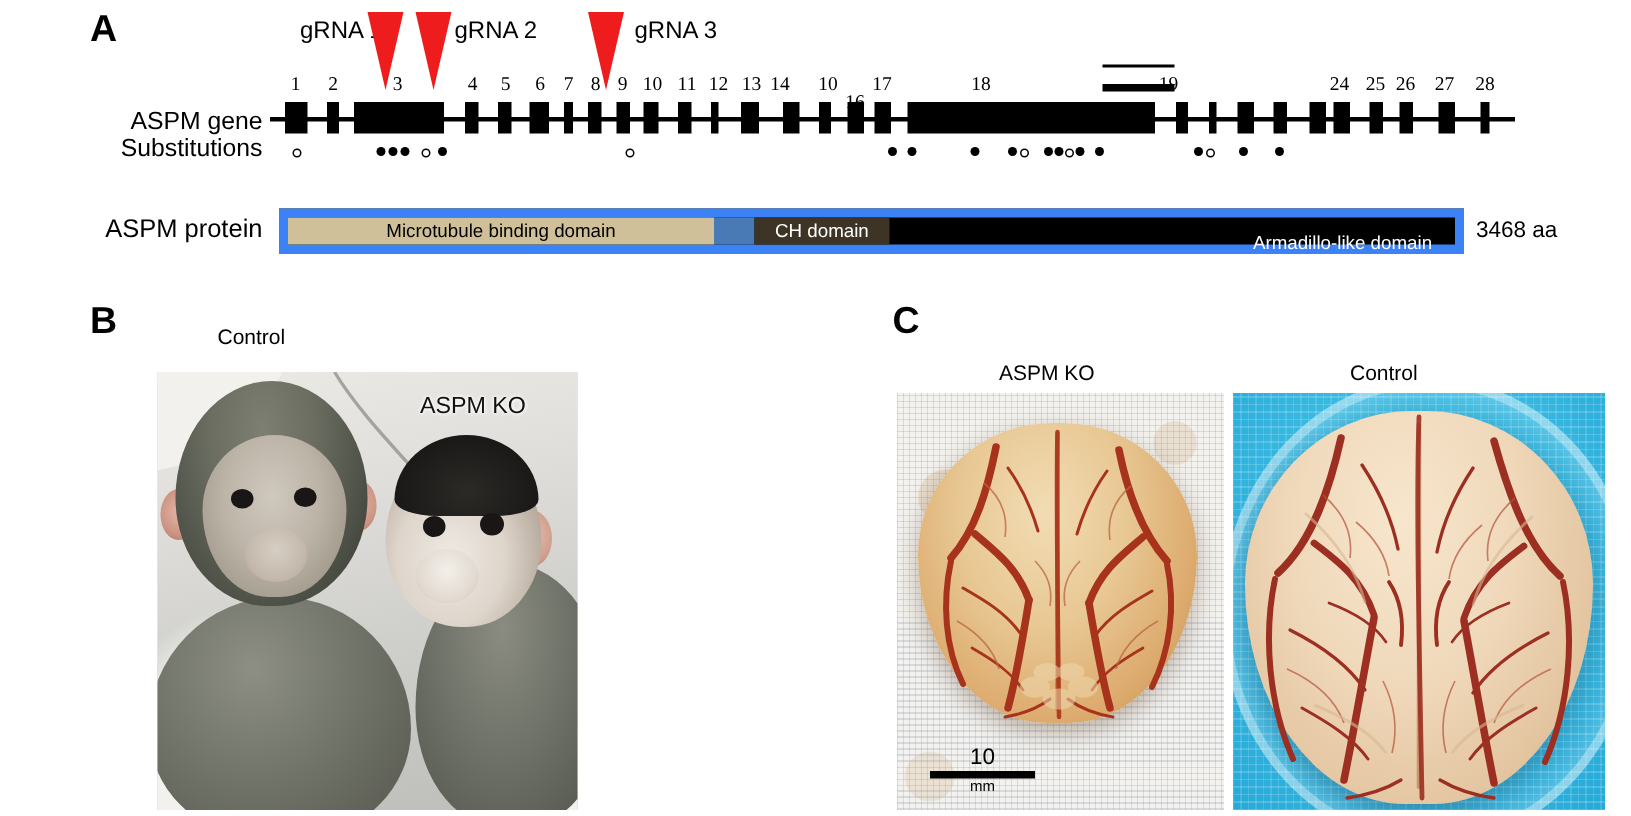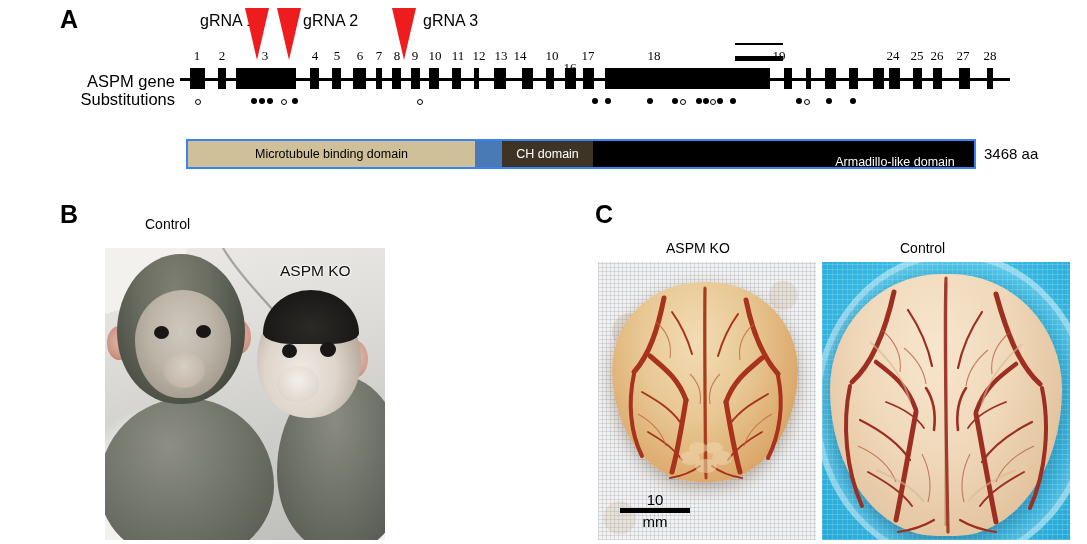--- a/index.html
+++ b/index.html
@@ -24,21 +24,21 @@
   .grna-arrow{position:absolute;width:0;height:0;}
 
   .sub-dot{position:absolute;width:6px;height:6px;border-radius:50%;}
   .sub-dot.filled{background:#000;}
   .sub-dot.open{background:#fff;border:1.3px solid #000;width:4px;height:4px;}
 
   .marker-line{position:absolute;background:#000;}
 
   
   .prot-bar{position:absolute;left:186px;top:139px;width:790px;height:30px;
-            border:2px solid #3b82f6;box-sizing:border-box;background:#000;
+            border:6px solid #3b82f6;box-sizing:border-box;background:#000;
             display:flex;align-items:stretch;}
   .prot-seg{display:flex;align-items:center;justify-content:center;
             font-size:12.5px;white-space:nowrap;overflow:hidden;box-sizing:border-box;}
   .prot-aa{position:absolute;left:984px;top:145px;font-size:15px;white-space:nowrap;}
 
   
   #panelB{position:absolute;left:0;top:196px;width:540px;height:348px;}
   .fig-label{position:absolute;font-size:14px;white-space:nowrap;}
 
   .photoB{position:absolute;left:105px;top:52px;width:280px;height:292px;
@@ -92,39 +92,40 @@
 
   .brain{position:absolute;border-radius:48% 48% 46% 46%/44% 44% 56% 56%;}
   .brain .fissure{position:absolute;top:3%;bottom:4%;left:50%;width:3px;
                   transform:translateX(-50%);border-radius:2px;}
 
   svg.vessels{position:absolute;inset:0;width:100%;height:100%;overflow:visible;}
 
   .scalebar-wrap{position:absolute;left:22px;bottom:10px;text-align:center;width:70px;}
   .scale-num{font-size:15px;line-height:1.05;font-family:"Liberation Sans",sans-serif;}
   .scale-line{height:5px;background:#000;margin:1px 0;}
-  .scale-unit{font-size:15px;line-height:1.05;}
+  .scale-unit{font-size:10px;line-height:1.05;}
 </style>
 </head>
 <body>
 
 <div id="panelA">
 
   <div class="panel-letter" style="left:60px;top:5px;">A</div>
 
   <div class="grna-label" style="left:200px;top:12px;">gRNA 1</div>
   <div class="grna-label" style="left:303px;top:12px;">gRNA 2</div>
   <div class="grna-label" style="left:423px;top:12px;">gRNA 3</div>
 
   <div class="grna-arrow" style="left:245px;top:8px;border-left:12px solid transparent;border-right:12px solid transparent;border-top:52px solid #ee1c1c;"></div>
   <div class="grna-arrow" style="left:277px;top:8px;border-left:12px solid transparent;border-right:12px solid transparent;border-top:52px solid #ee1c1c;"></div>
   <div class="grna-arrow" style="left:392px;top:8px;border-left:12px solid transparent;border-right:12px solid transparent;border-top:52px solid #ee1c1c;"></div>
 
   <div class="row-label" style="left:20px;top:90px;width:155px;">Substitutions</div>
   <div class="row-label" style="left:20px;top:72px;width:155px;">ASPM gene</div>
+  <div class="row-label" style="left:20px;top:143px;width:155px;font-size:17px;">ASPM protein</div>
 
   <div class="gene-track"></div>
 
   <div class="exon-num" style="left:190px;top:48px;width:14px;">1</div>
   <div class="exon-num" style="left:215px;top:48px;width:14px;">2</div>
   <div class="exon-num" style="left:258px;top:48px;width:14px;">3</div>
   <div class="exon-num" style="left:308px;top:48px;width:14px;">4</div>
   <div class="exon-num" style="left:330px;top:48px;width:14px;">5</div>
   <div class="exon-num" style="left:353px;top:48px;width:14px;">6</div>
   <div class="exon-num" style="left:372px;top:48px;width:14px;">7</div>

